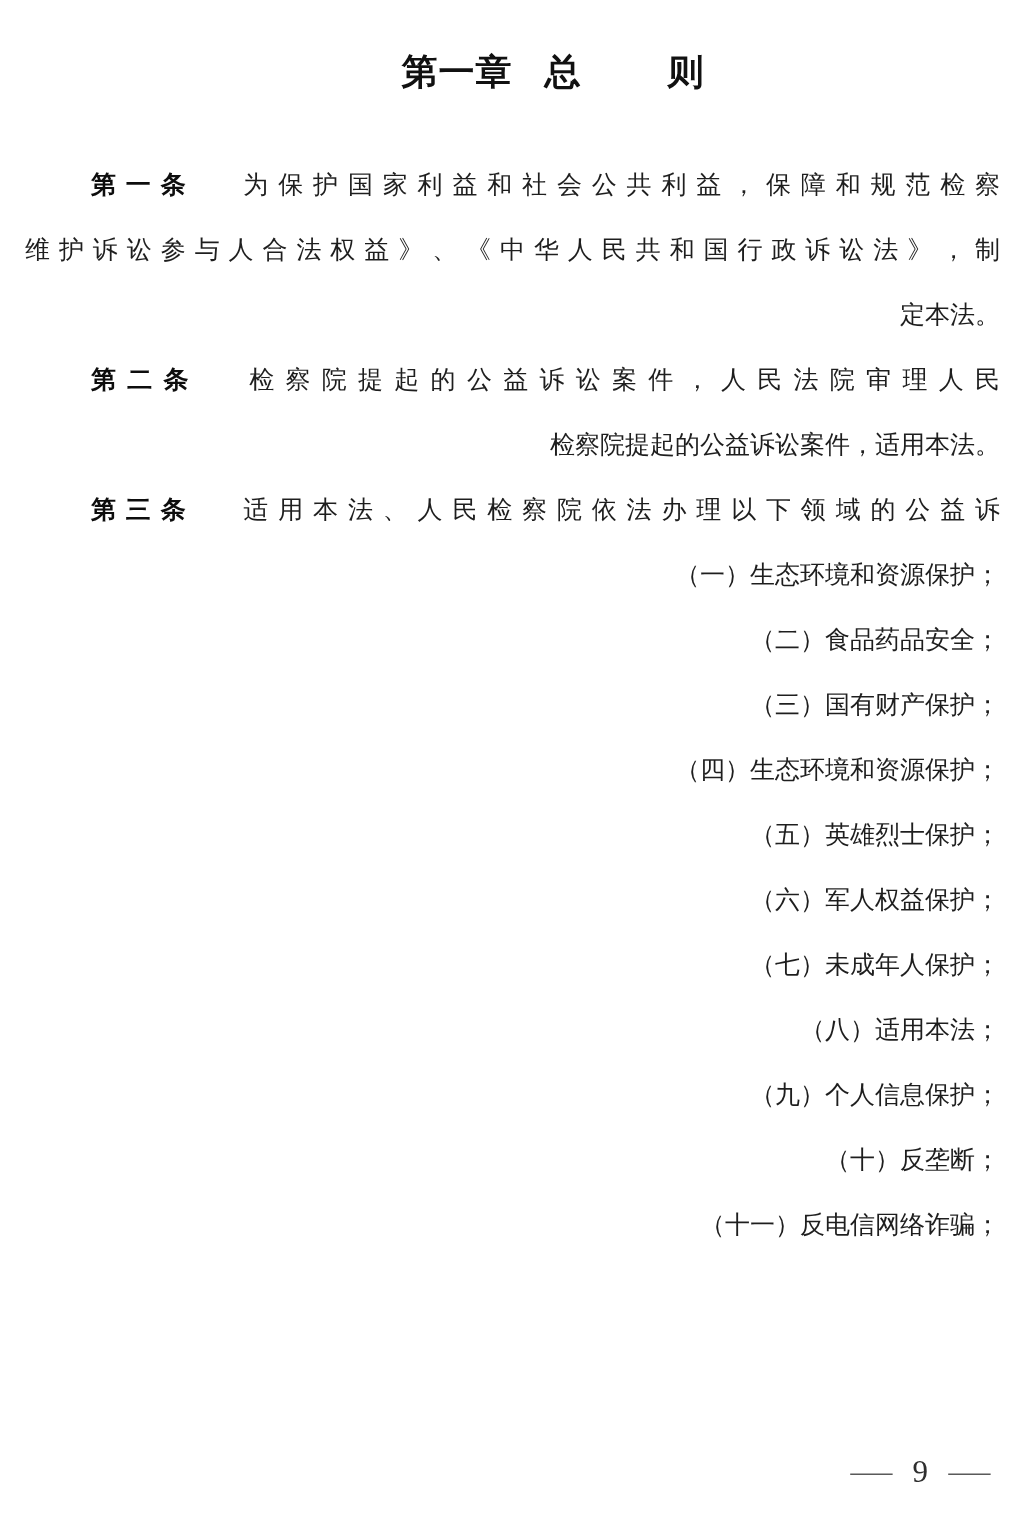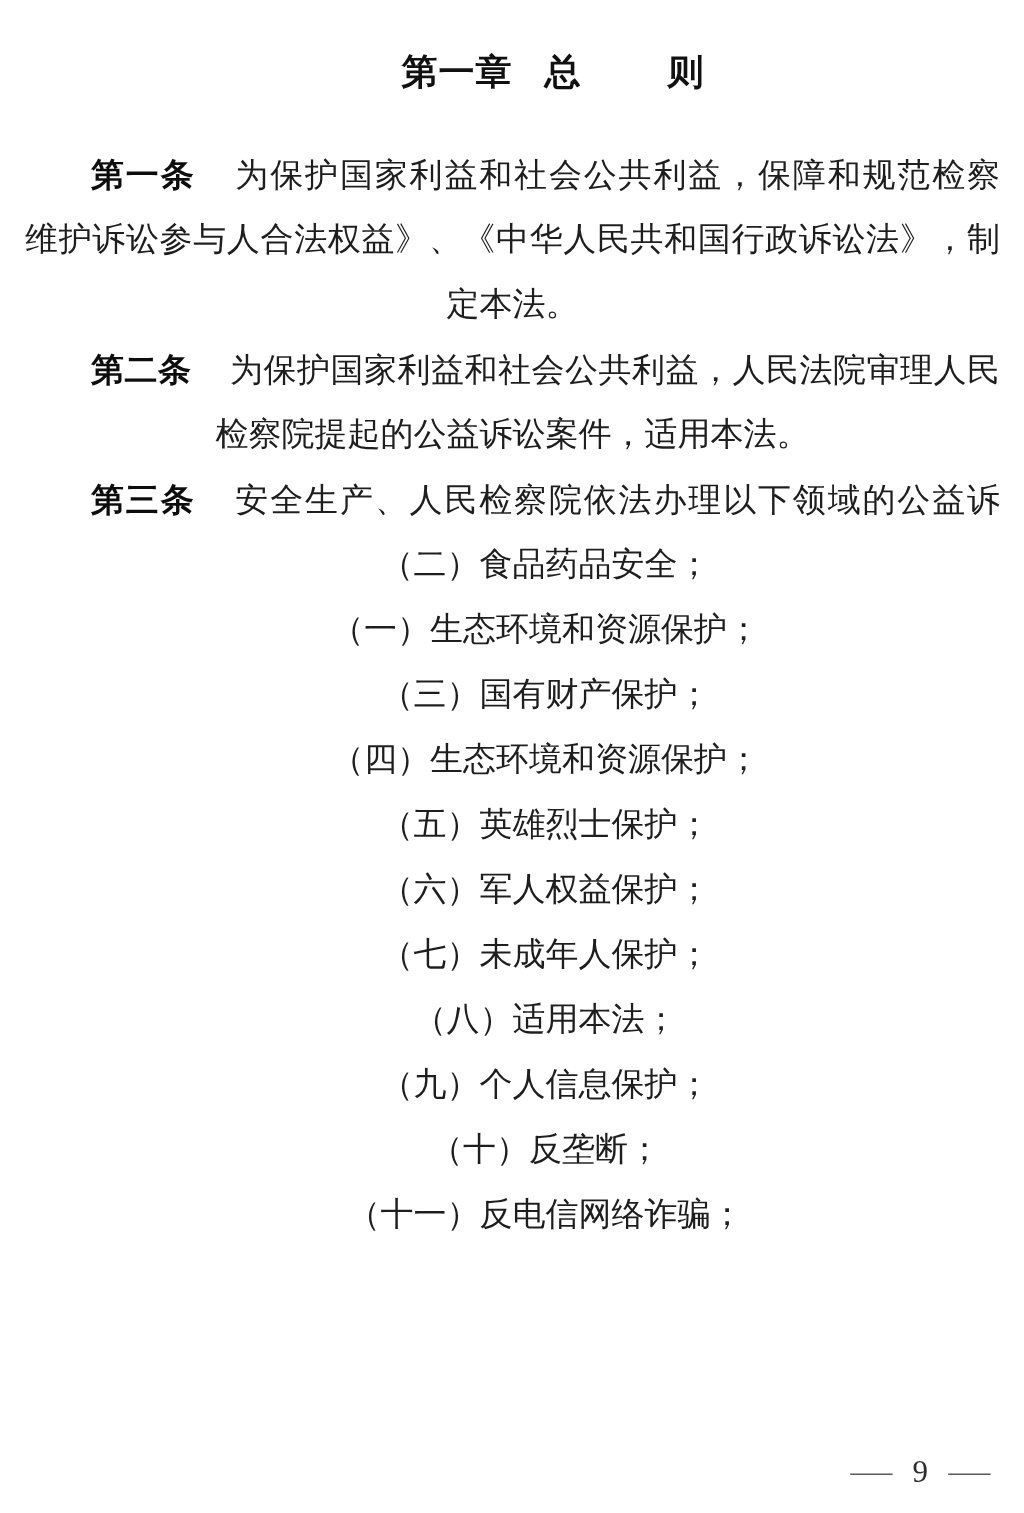--- a/index.html
+++ b/index.html
@@ -34,31 +34,31 @@
     letter-spacing: 1px;
     white-space: nowrap;
     margin-left: 41px;
   }
   .chapter-heading .gap-1 { display: inline-block; width: 32px; }
   .chapter-heading .gap-2 { display: inline-block; width: 86px; }
 
   
   .content {
     position: absolute;
-    top: 142px;
+    top: 152px;
     left: 25px;
     width: 975px;
-    font-size: 33px;
+    font-size: 25px;
     color: #1e1e1e;
   }
   .line {
     height: 65px;
     line-height: 65px;
     overflow: hidden;
-    text-align: center;
+    text-align: right;
   }
   .line.indent { text-indent: 66px; }
   
   .line.justify {
     text-align: justify;
     line-height: 65px;
   }
   .line.justify::after {
     content: "";
     display: inline-block;
@@ -105,29 +105,29 @@
 
   <div class="content">
 
     <div class="line indent justify"><span class="art-num">第一条</span><span class="art-gap"></span><span>为保护国家利益和社会公共利益，保障和规范检察</span></div>
 
 
     <div class="line justify"><span>维护诉讼参与人合法权益》、《中华人民共和国行政诉讼法》，制</span></div>
 
     <div class="line"><span>定本法。</span></div>
 
-    <div class="line indent justify"><span class="art-num">第二条</span><span class="art-gap"></span><span>为保护国家利益和社会公共利益，人民法院审理人民</span></div>
+    <div class="line indent justify"><span class="art-num">第二条</span><span class="art-gap"></span><span>检察院提起的公益诉讼案件，人民法院审理人民</span></div>
 
     <div class="line"><span>检察院提起的公益诉讼案件，适用本法。</span></div>
 
-    <div class="line indent justify"><span class="art-num">第三条</span><span class="art-gap"></span><span>安全生产、人民检察院依法办理以下领域的公益诉</span></div>
+    <div class="line indent justify"><span class="art-num">第三条</span><span class="art-gap"></span><span>适用本法、人民检察院依法办理以下领域的公益诉</span></div>
 
 
+    <div class="line indent"><span>（一）生态环境和资源保护；</span></div>
     <div class="line indent"><span>（二）食品药品安全；</span></div>
-    <div class="line indent"><span>（一）生态环境和资源保护；</span></div>
     <div class="line indent"><span>（三）国有财产保护；</span></div>
     <div class="line indent"><span>（四）生态环境和资源保护；</span></div>
     <div class="line indent"><span>（五）英雄烈士保护；</span></div>
     <div class="line indent"><span>（六）军人权益保护；</span></div>
     <div class="line indent"><span>（七）未成年人保护；</span></div>
     <div class="line indent"><span>（八）适用本法；</span></div>
     <div class="line indent"><span>（九）个人信息保护；</span></div>
     <div class="line indent"><span>（十）反垄断；</span></div>
     <div class="line indent"><span>（十一）反电信网络诈骗；</span></div>
 

